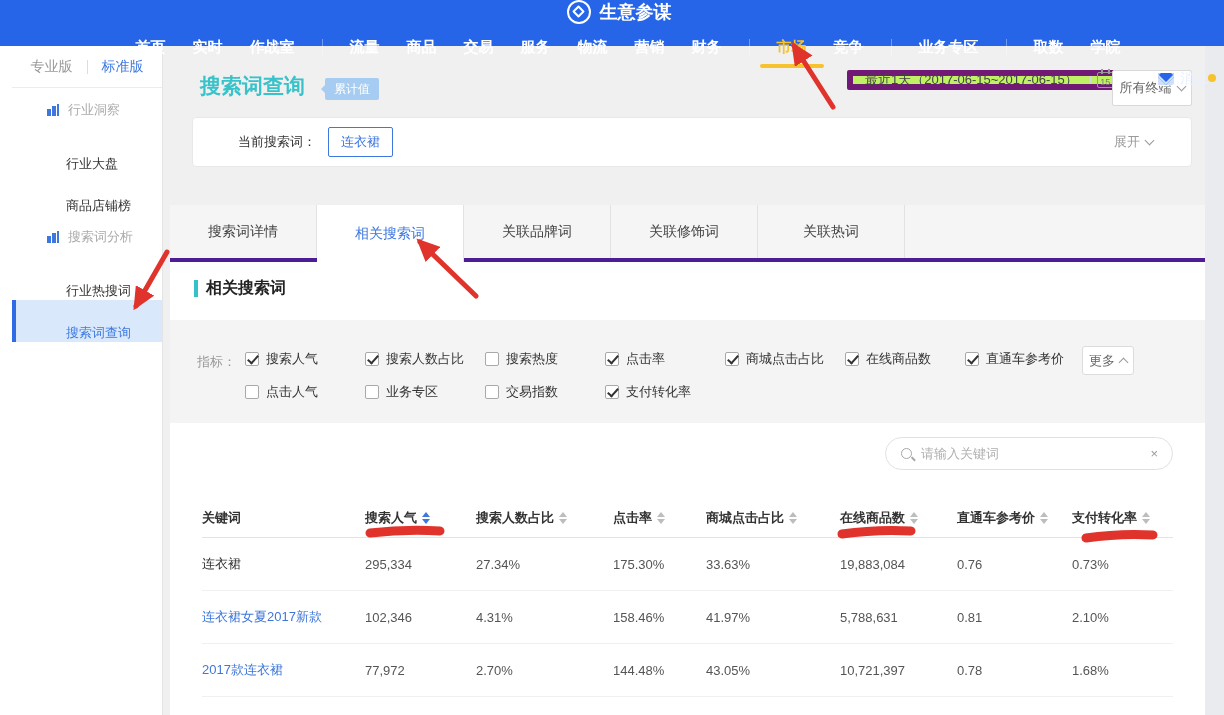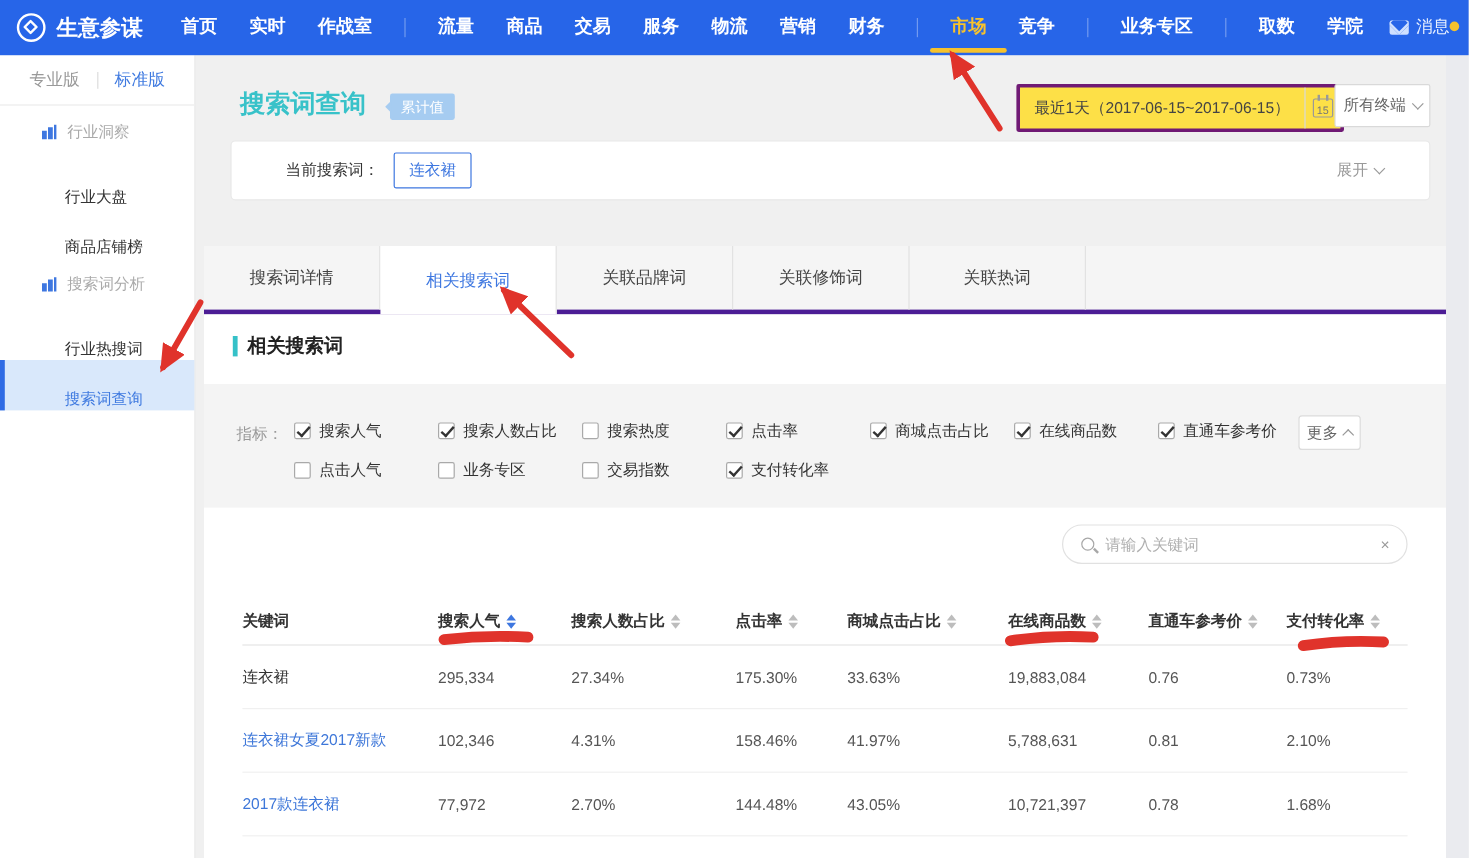--- a/index.html
+++ b/index.html
@@ -4,21 +4,21 @@
 <style>
   * { margin:0; padding:0; box-sizing:border-box; }
   html,body { width:1224px; height:715px; }
   body {
     position:relative; overflow:hidden;
     font-family:"Liberation Sans","DejaVu Sans",sans-serif;
     background:#F0F0F0; color:#333; font-size:13px;
   }
   
   .navbar { position:absolute; left:0; top:0; width:1224px; height:46px;
-    background:#2765E8; display:flex; align-items:center; color:#fff; z-index:10; }
+    background:#2765E8; display:flex; align-items:center; color:#fff; z-index:10;flex-direction:column; }
   .brand { display:flex; align-items:center; gap:9px; margin-left:14px;
     font-size:18px; font-weight:bold; cursor:pointer; }
   .logo { width:24px; height:24px; border:2px solid #fff; border-radius:50%;
     position:relative; flex:0 0 auto; }
   .logo .needle { position:absolute; left:5px; top:5px; width:9px; height:9px;
     border:2px solid #fff; transform:rotate(45deg); border-radius:1px; }
   .nav-items { display:flex; align-items:center; gap:27px; margin-left:32px; height:58px; }
   .nav-item { position:relative; font-size:15px; font-weight:bold; line-height:46px;
     color:#fff; cursor:pointer; white-space:nowrap; }
   .nav-item.active { color:#F6C22D; }
@@ -30,43 +30,43 @@
   .mail-icon { width:16px; height:12px; background:#CFE0FF; border-radius:2px; position:relative; overflow:hidden; }
   .mail-icon::after { content:""; position:absolute; left:1px; top:-5px; width:10px; height:10px;
     background:#2765E8; transform:rotate(45deg); border:2px solid #CFE0FF; }
   .msg-dot { position:absolute; right:-8px; top:4px; width:8px; height:8px;
     border-radius:50%; background:#F6C22D; }
   
   .scroll-strip { position:absolute; right:0; top:46px; width:19px; height:669px;
     background:#EAEBEF; z-index:5; }
   
   .sidebar { position:absolute; left:0; top:46px; width:163px; height:669px;
-    background:#fff; border-right:1px solid #E4E4E4; z-index:6; }
+    background:#fff; border-right:1px solid #E4E4E4; z-index:6;padding-left:12px; }
   .version-tabs { height:42px; display:flex; align-items:center; justify-content:center;
     gap:14px; border-bottom:1px solid #ECECEC; font-size:14px; }
   .version-tab { color:#999; cursor:pointer; }
   .version-tab.active { color:#3F7AE0; }
   .v-divider { width:1px; height:14px; background:#DDD; }
   .side-group-label { height:42px; display:flex; align-items:center; gap:8px;
     padding-left:34px; color:#AAA; font-size:13px; margin-top:1px; }
   .side-item { height:42px; display:flex; align-items:flex-end; padding-left:54px;
     color:#333; font-size:13px; cursor:pointer; position:relative; }
   .side-item.active { background:#D9E8FB; color:#3F7AE0; }
   .side-item.active::before { content:""; position:absolute; left:0; top:0; bottom:0;
     width:4px; background:#2F6BE4; }
   .side-icon { width:14px; height:14px; flex:0 0 auto; }
   
   .main { position:absolute; left:163px; top:46px; width:1042px; height:669px; background:#F0F0F0; }
   .page-title { position:absolute; left:37px; top:26px; font-size:21px; font-weight:bold; color:#38C2C9; }
   .cum-badge { position:absolute; left:162px; top:32px; height:22px; line-height:22px;
     padding:0 9px; background:#A6CCF1; color:#fff; font-size:12px; border-radius:2px; }
   .cum-badge::before { content:""; position:absolute; left:-9px; top:6px;
     border:5px solid transparent; border-right-color:#A6CCF1; }
-  .date-group { position:absolute; left:684px; top:24px; height:40px; display:flex;
-    background:#fde047; border:3px solid #701a75; border-radius:2px; }
+  .date-group { position:absolute; left:684px; top:24px; height:20px; display:flex;
+    background:#bef264; border:6px solid #701a75; border-radius:2px; }
   .date-text { display:flex; align-items:center; padding:0 12px; font-size:13px; color:#444; cursor:pointer; }
   .cal-btn { width:30px; border-left:1px solid #D9D9D9; display:flex; align-items:center;
     justify-content:center; cursor:pointer; }
   .cal-icon { width:17px; height:16px; border:1px solid #999; border-radius:2px; position:relative;
     font-size:9px; color:#777; display:flex; align-items:flex-end; justify-content:center; line-height:10px; }
   .cal-icon::before { content:""; position:absolute; top:-4px; left:3px; width:2px; height:5px; background:#999; }
   .cal-icon::after  { content:""; position:absolute; top:-4px; right:3px; width:2px; height:5px; background:#999; }
   .terminal-box { position:absolute; left:949px; top:24px; width:80px; height:36px;
     background:#fff; border:1px solid #D9D9D9; border-radius:2px; display:flex;
     align-items:center; justify-content:center; gap:6px; color:#666; font-size:13px; cursor:pointer; }

